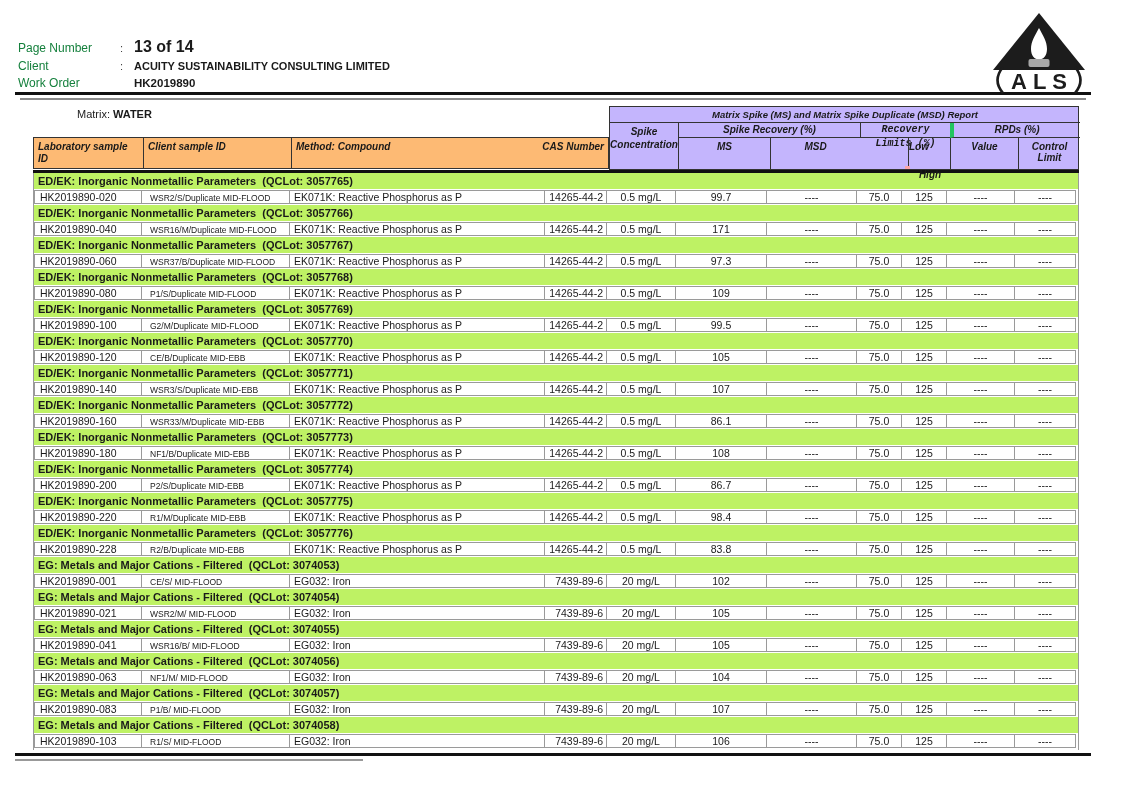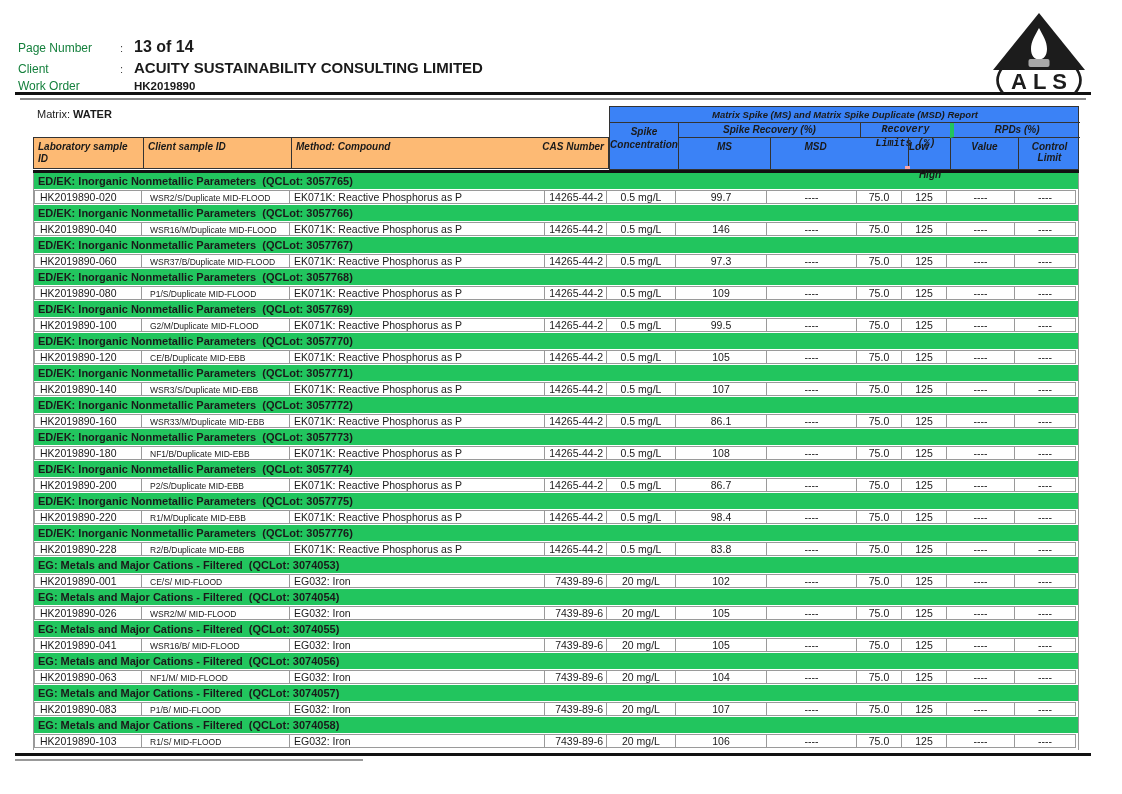--- a/index.html
+++ b/index.html
@@ -15,47 +15,47 @@
   .logo { position:absolute; top:10px; right:28px; width:110px; height:84px; }
 
   .rule-thick-top { height:3px; background:#111; width:1076px; margin:2px 0 0 15px; }
   .rule-thin-top  { height:2px; background:#8a8a8a; width:1066px; margin:3px 0 0 20px; }
 
   
   .report { margin:6px 0 0 33px; width:1046px; }
   .thead { display:flex; }
   .th-left { position:relative; width:576px; height:63px; }
   .matrix-line { position:absolute; top:2px; left:4px; font-size:11px; }
-  .matrix-line .mlab { color:#222; }
+  .matrix-line .mlab { color:#222;margin-left:40px; }
   .matrix-line .mval { font-weight:bold; margin-left:3px; }
   .left-cells { position:absolute; bottom:0; left:0; width:576px; height:32px;
     display:grid; grid-template-columns:109px 148px 1fr; border:1px solid #333;
     font-weight:bold; font-style:italic; font-size:10px; background:#fdba74; }
   .hcell { padding:3px 4px; line-height:12px; }
   .hc-client, .hc-methodcas { border-left:1px solid #333; }
   .hc-methodcas { display:flex; justify-content:space-between; align-items:flex-start;gap:28px; }
 
   .th-right { width:470px; display:grid; grid-template-columns:69px 91px 90px 45px 45px 68px 62px;
-    grid-template-rows:16px 15px 31px; border:1px solid #333; background:#3b82f6;
+    grid-template-rows:16px 15px 31px; border:1px solid #333; background:#c4b5fd;
     font-weight:bold; font-style:italic; font-size:10px; }
   .hr-title { grid-column:1/-1; grid-row:1; border-bottom:1px solid #333; text-align:center; line-height:15px; font-size:9.5px; }
   .hr-conc { grid-column:1; grid-row:2/4; border-right:1px solid #333; text-align:center; padding-top:2px; line-height:13px; }
   .hr-group { grid-row:2; border-bottom:1px solid #333; text-align:center; line-height:14px; }
   .g-rec { grid-column:2/4; }
   .g-lim { grid-column:4/6; border-left:1px solid #333;font-family:Liberation Mono, monospace; }
   .g-rpd { grid-column:6/8; border-left:4px solid #22c55e; }
   .hr-sub { grid-row:3; text-align:center; padding-top:3px; }
   .s-ms{grid-column:2;} .s-msd{grid-column:3;border-left:1px solid #333;}
   .s-low{grid-column:4;border-left:1px solid #333;margin-left:48px;} .s-high{grid-column:5;border-left:5px solid #fca5a5;margin-top:28px;}
   .s-value{grid-column:6;border-left:1px solid #333;} .s-cl{grid-column:7;border-left:1px solid #333;}
 
   .header-underline { height:3px; background:#111; width:1046px; }
 
   .sections { border-left:1px solid #9a9a9a; border-right:1px solid #9a9a9a; padding-bottom:1px; }
-  .section-bar { height:16px; background:#22c55e; font-weight:bold; font-size:11px; line-height:16px; padding-left:4px; }
+  .section-bar { height:16px; background:#bef264; font-weight:bold; font-size:11px; line-height:16px; padding-left:4px; }
   .section-title { white-space:pre; }
   .data-row { display:grid; grid-template-columns:108px 148px 255px 62px 69px 91px 90px 45px 45px 68px 61px;
     height:14px; margin:1px 0; font-size:10.5px; line-height:13px; }
   .cell { background:#fff; border:1px solid #9a9a9a; overflow:hidden; white-space:nowrap; }
   .data-row .cell + .cell { border-left:none; }
   .c-lab { padding-left:5px; }
   .c-client { padding-left:8px; font-size:8.5px; line-height:14px; }
   .c-method { padding-left:4px; }
   .c-cas { text-align:right; padding-right:3px; }
   .c-conc,.c-ms,.c-msd,.c-low,.c-high,.c-value,.c-cl { text-align:center; }
@@ -69,21 +69,21 @@
 <div class="page">
 
   <header class="page-header">
     <div class="header-fields">
       <span class="hf-label">Page Number</span>
       <span class="hf-sep">:</span>
       <span class="hf-value">13 of 14</span>
 
       <span class="hf-label hf-row2">Client</span>
       <span class="hf-sep">:</span>
-      <span class="hf-value hf-row2" style="font-size:15px">ACUITY SUSTAINABILITY CONSULTING LIMITED</span>
+      <span class="hf-value hf-row2" style="font-size:11px">ACUITY SUSTAINABILITY CONSULTING LIMITED</span>
 
       <span class="hf-label hf-row3">Work Order</span>
       <span class="hf-sep"></span>
       <span class="hf-value hf-row3" style="font-size:11.5px">HK2019890</span>
     </div>
 
     <div class="logo">
       <svg width="110" height="84" viewBox="0 0 110 84">
         <polygon points="55,3 101,60 9,60" fill="#1c1c1c"></polygon>
         <path d="M55,18 C59,26 63,31 63,39 C63,45.5 59.5,49.5 55,49.5 C50.5,49.5 47,45.5 47,39 C47,31 51,26 55,18 Z" fill="#ffffff"></path>
@@ -155,21 +155,21 @@
   <section class="qc-section">
     <div class="section-bar">
       <span class="section-title">ED/EK: Inorganic Nonmetallic Parameters  (QCLot: 3057766)</span>
     </div>
     <div class="data-row">
       <div class="cell c-lab">HK2019890-040</div>
       <div class="cell c-client">WSR16/M/Duplicate MID-FLOOD</div>
       <div class="cell c-method">EK071K: Reactive Phosphorus as P</div>
       <div class="cell c-cas">14265-44-2</div>
       <div class="cell c-conc">0.5 mg/L</div>
-      <div class="cell c-ms">146</div>
+      <div class="cell c-ms">171</div>
       <div class="cell c-msd">----</div>
       <div class="cell c-low">75.0</div>
       <div class="cell c-high">125</div>
       <div class="cell c-value">----</div>
       <div class="cell c-cl">----</div>
     </div>
   </section>
 
   <section class="qc-section">
     <div class="section-bar">
@@ -378,21 +378,21 @@
       <div class="cell c-value">----</div>
       <div class="cell c-cl">----</div>
     </div>
   </section>
 
   <section class="qc-section">
     <div class="section-bar">
       <span class="section-title">EG: Metals and Major Cations - Filtered  (QCLot: 3074054)</span>
     </div>
     <div class="data-row">
-      <div class="cell c-lab">HK2019890-026</div>
+      <div class="cell c-lab">HK2019890-021</div>
       <div class="cell c-client">WSR2/M/ MID-FLOOD</div>
       <div class="cell c-method">EG032: Iron</div>
       <div class="cell c-cas">7439-89-6</div>
       <div class="cell c-conc">20 mg/L</div>
       <div class="cell c-ms">105</div>
       <div class="cell c-msd">----</div>
       <div class="cell c-low">75.0</div>
       <div class="cell c-high">125</div>
       <div class="cell c-value">----</div>
       <div class="cell c-cl">----</div>

